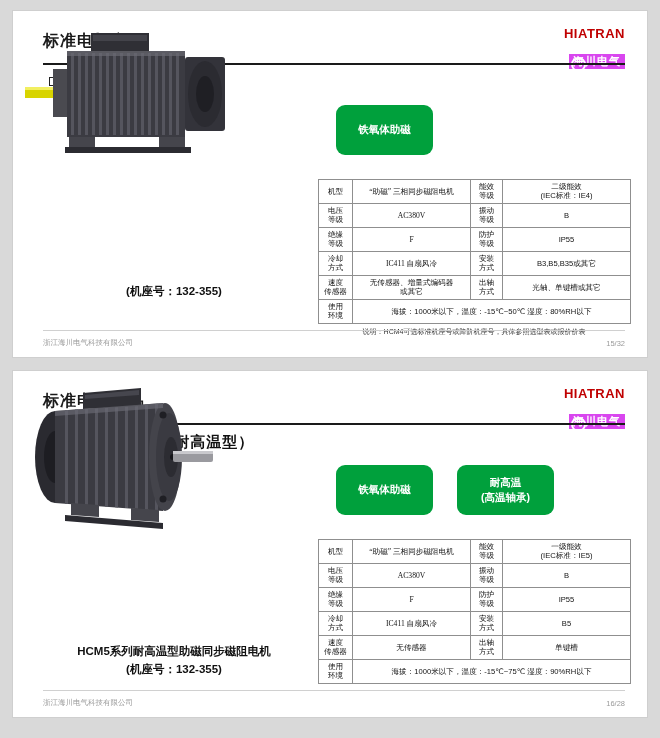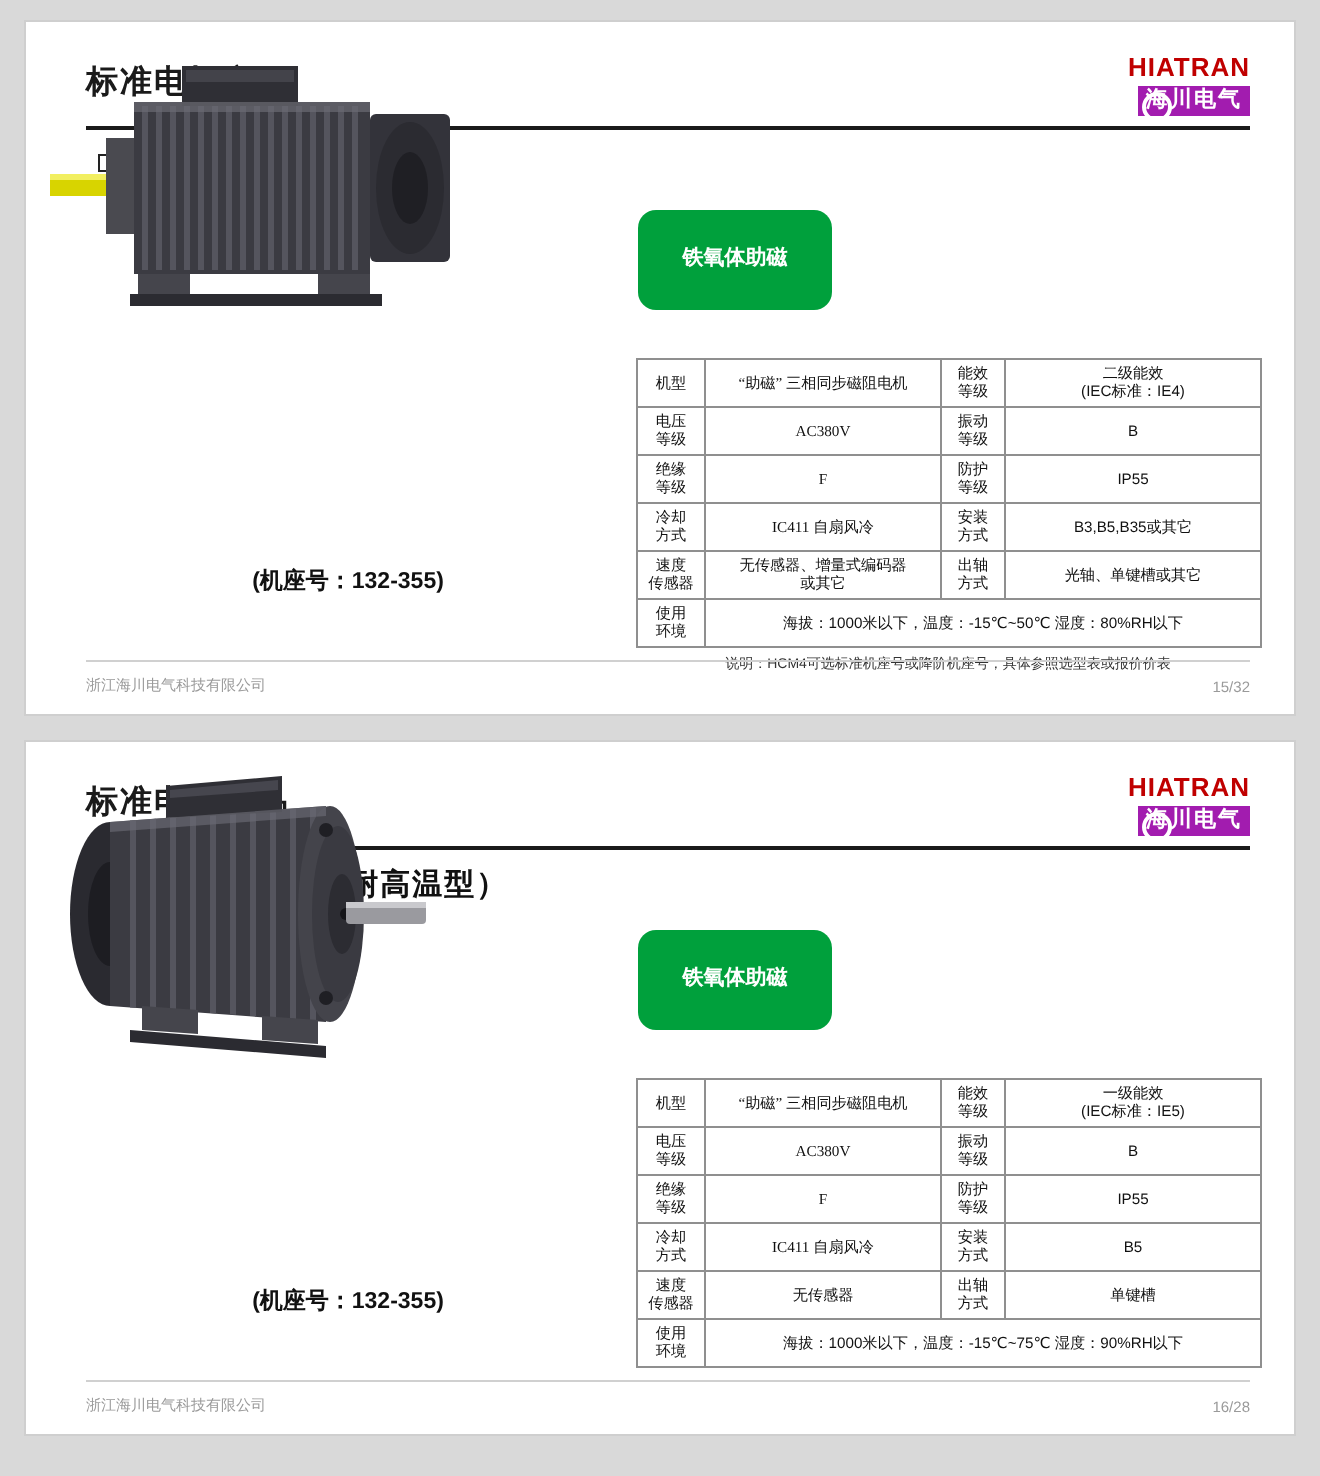--- a/index.html
+++ b/index.html
@@ -43,25 +43,25 @@
     line-height: 1;
   }
   .brand-en {
     font-size: 13px;
     font-weight: bold;
     color: #c00000;
     letter-spacing: 0.5px;
     text-align: right;
   }
   .brand-cn {
-    margin-top: 3px;
+    margin-top: 14px;
     font-size: 11px;
     font-weight: bold;
     color: #ffffff;
-    background: #a21caf;
+    background: #d946ef;
     display: inline-block;
     padding: 2px 4px 2px 4px;
     letter-spacing: 1px;
     position: relative;
   }
   .brand-cn:before {
     content: "";
     position: absolute;
     left: 2px; top: 3px;
     width: 11px; height: 11px;
@@ -108,21 +108,21 @@
     text-align: center;
     font-size: 11.5px;
     font-weight: bold;
     color: #111;
     line-height: 1.55;
   }
   
   .pills {
     position: absolute;
     top: 94px;
-    left: 306px;
+    left: 323px;
     display: flex;
     gap: 24px;
   }
   .pill {
     width: 97px;
     min-height: 50px;
     background: #00a03c;
     border-radius: 9px;
     color: #fff;
     font-size: 10.5px;
@@ -362,27 +362,32 @@
       <rect x="160" y="80" width="40" height="3" fill="#c9c9cd"></rect>
 
       <path d="M58,132 L86,134 L86,146 L58,144 Z" fill="#45454c"></path>
       <path d="M118,137 L146,139 L146,151 L118,149 Z" fill="#45454c"></path>
       <path d="M52,144 L150,152 L150,158 L52,150 Z" fill="#2b2b31"></path>
 
       <path d="M42,40 L150,32 L150,37 L42,45 Z" fill="#6b6b74" opacity="0.65"></path>
     </svg>
 
     <div class="caption">
+      <div>HCM5系列耐高温型助磁同步磁阻电机</div>
       <div>(机座号：132-355)</div>
     </div>
 
     <div class="pills">
       <div class="pill">
         <span>铁氧体助磁</span>
       </div>
+      <div class="pill">
+        <span>耐高温</span>
+        <span>(高温轴承)</span>
+      </div>
     </div>
 
     <table class="spec">
       <tbody>
         <tr>
           <td class="lbl">机型</td>
           <td class="val1">“助磁” 三相同步磁阻电机</td>
           <td class="lbl2 ws">能效<br>等级</td>
           <td class="val2 ws">一级能效<br>(IEC标准：IE5)</td>
         </tr>

